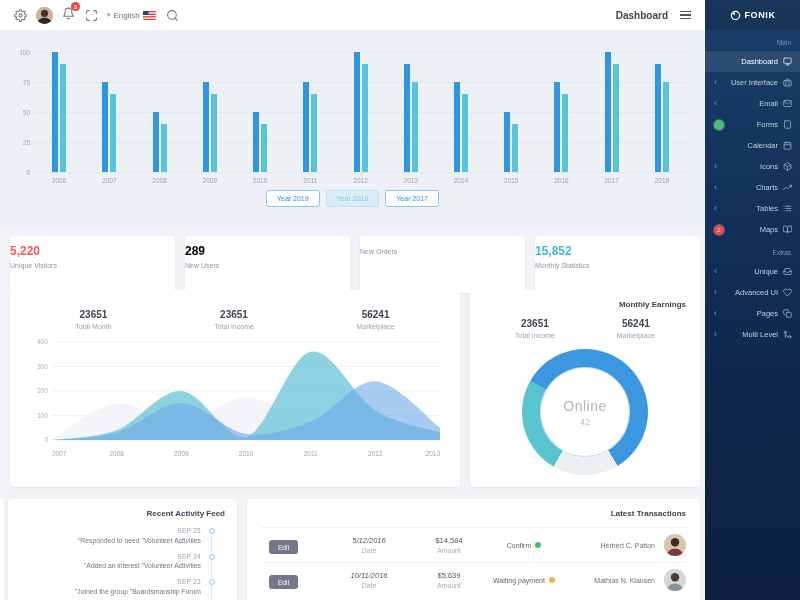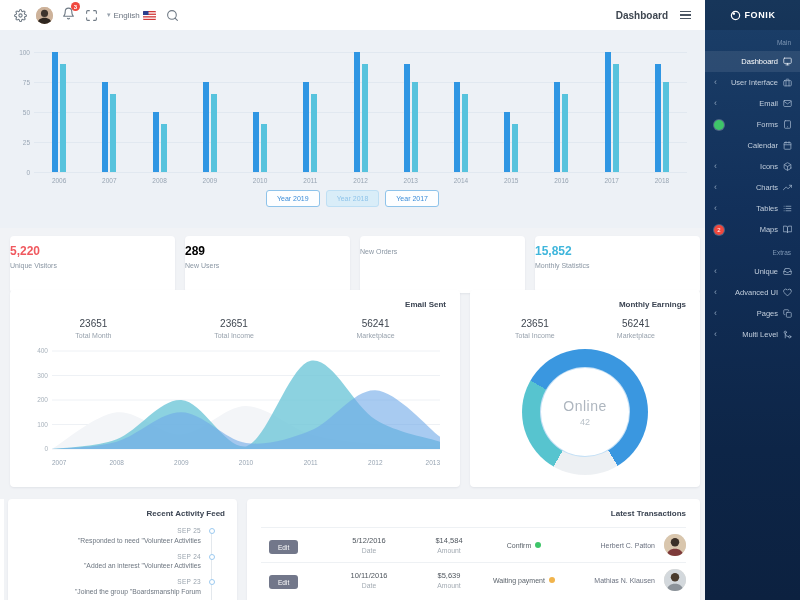--- a/index.html
+++ b/index.html
@@ -55,21 +55,21 @@
   .stat-value { font-size:12px; font-weight:bold; }
   .stat-label { font-size:7px; color:#8a96a3; margin-top:4px; }
 
   
   .card { background:#fff; border-radius:4px; box-shadow:0 1px 2px rgba(70,80,100,0.09); }
   .card-title { text-align:right; font-size:8px; font-weight:bold; color:#3b4452; }
   .email-card { position:absolute; top:290px; left:10px; width:450px; height:197px; padding:10px 14px; }
   .earn-card { position:absolute; top:290px; left:470px; width:230px; height:197px; padding:10px 14px; }
   .mini-stats { display:flex; justify-content:space-around; margin-top:9px; }
   .mini-stat { text-align:center; }
-  .mini-value { font-size:10px; font-weight:normal; color:#3f4650; }
+  .mini-value { font-size:10px; font-weight:bold; color:#3f4650; }
   .mini-label { font-size:7px; color:#98a2ad; margin-top:3px; }
   .area-chart { margin-top:4px; }
 
   .donut-wrap { display:flex; justify-content:center; margin-top:10px; }
   .donut { width:126px; height:126px; border-radius:50%; position:relative;text-align:right; }
   .donut-ring { position:absolute; inset:18px; border-radius:50%; border:1px solid rgba(58,151,224,0.30); background:#fff; }
   .donut-hole { position:absolute; inset:21px; background:#fff; border-radius:50%; display:flex; flex-direction:column; align-items:center; justify-content:center; }
   .donut-title { font-size:14px; color:#aeb6bf; letter-spacing:0.5px; }
   .donut-value { font-size:9px; color:#b8c0c8; margin-top:3px; }
 
@@ -81,21 +81,21 @@
   .tl-item { position:relative; text-align:right; padding-right:24px; margin-bottom:9px; cursor:default; }
   .tl-date { font-size:6.5px; color:#9aa4ae; letter-spacing:0.3px; }
   .tl-text { font-size:6.8px; color:#6d7680; margin-top:2.5px; white-space:nowrap; }
   .tl-dot { position:absolute; right:10px; top:1px; width:6px; height:6px; border:1px solid #9ccaf0; background:#fff; border-radius:50%; }
 
   .tx-card { position:absolute; top:499px; left:247px; width:453px; height:110px; padding:10px 14px; border-radius:4px 4px 0 0; }
   .tx-rows { margin-top:9px; }
   .tx-row { display:flex; align-items:center; height:35px; border-top:1px solid #eef1f4; }
   .tx-edit-col { width:64px; padding-left:8px; }
   .tx-edit { font-family:inherit; background:#72778a; color:#fff; font-size:6.5px; padding:3.5px 9px; border-radius:3px; border:none; cursor:pointer; }
-  .tx-date-col { width:88px; text-align:center; }
+  .tx-date-col { width:88px; text-align:center;font-style:italic; }
   .tx-amount-col { width:72px; text-align:center; }
   .tx-val { font-size:7.5px; color:#4f565e; }
   .tx-sub { font-size:6.8px; color:#a3abb3; margin-top:2px; }
   .tx-status-col { flex:1.1; display:flex; align-items:center; justify-content:center; gap:4px; font-size:7px; color:#5b636b; }
   .status-dot { width:6px; height:6px; border-radius:50%; flex:none; }
   .tx-name-col { flex:1.3; text-align:right; font-size:7px; color:#6b7280; }
   .tx-avatar { width:22px; height:22px; border-radius:50%; margin-left:9px; overflow:hidden; flex:none; background:#e3ddd4; }
   .tx-avatar svg { width:100%; height:100%; display:block; }
 </style>
 </head>
@@ -374,21 +374,20 @@
     <div class="stat-card">
        <div class="stat-label">New Orders</div>
      </div>
     <div class="stat-card">
        <div class="stat-value" style="color:#3fb6dc">15,852</div>
        <div class="stat-label">Monthly Statistics</div>
      </div>
   </div>
 
 <div class="card email-card">
-  <div class="card-title">Email Sent</div>
   <div class="mini-stats">
       <div class="mini-stat">
   <div class="mini-value">23651</div>
   <div class="mini-label">Total Month</div>
       </div>
       <div class="mini-stat">
   <div class="mini-value">23651</div>
   <div class="mini-label">Total Income</div>
       </div>
       <div class="mini-stat">

